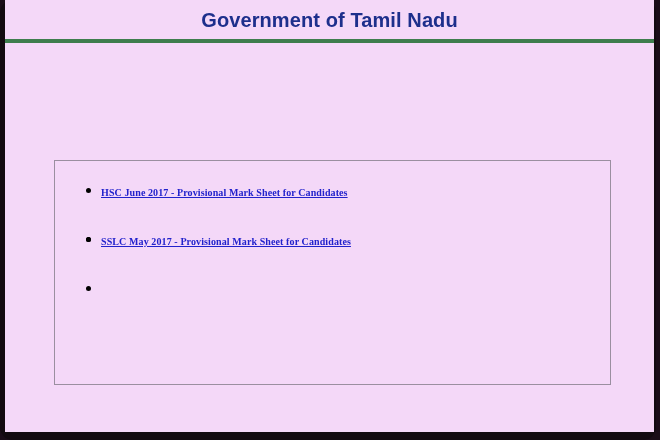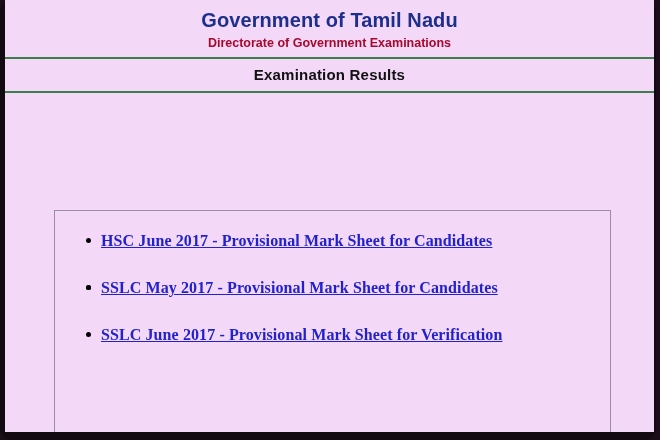--- a/index.html
+++ b/index.html
@@ -116,45 +116,41 @@
     position: absolute;
     left: 31px;
     top: 5px;
     width: 5px;
     height: 5px;
     background: #000000;
     border-radius: 50%;
   }
   #links-list li a {
     font-family: "Liberation Serif", serif;
-    font-size: 16px;
+    font-size: 10px;
     font-weight: bold;
     color: #2222cc;
     text-decoration: underline;
     letter-spacing: 0.1px;
     white-space: nowrap;
   }
 </style>
 </head>
 <body>
 
 <div id="viewport-frame">
 
   <div id="page-canvas">
 
     <header id="masthead">
       <h1 id="site-title">Government of Tamil Nadu</h1>
-      <p id="site-subtitle">Directorate of Government Examinations</p>
     </header>
 
     <hr class="rule-green">
 
-    <div id="section-banner">
-      <h2 id="section-banner-title">Examination Results</h2>
-    </div>
 
     <hr class="rule-green">
 
     <div id="content-area">
 
       <div id="links-panel">
         <ul id="links-list">
 
           <li>
             <span class="bullet-marker"></span>
@@ -165,21 +161,20 @@
             <span class="bullet-marker"></span>
           </li>
 
           <li>
             <span class="bullet-marker"></span>
             <a href="#">SSLC May 2017 - Provisional Mark Sheet for Candidates</a>
           </li>
 
           <li>
             <span class="bullet-marker"></span>
-            <a href="#">SSLC June 2017 - Provisional Mark Sheet for Verification</a>
           </li>
 
         </ul>
       </div>
 
     </div>
 
   </div>
 </div>
 

